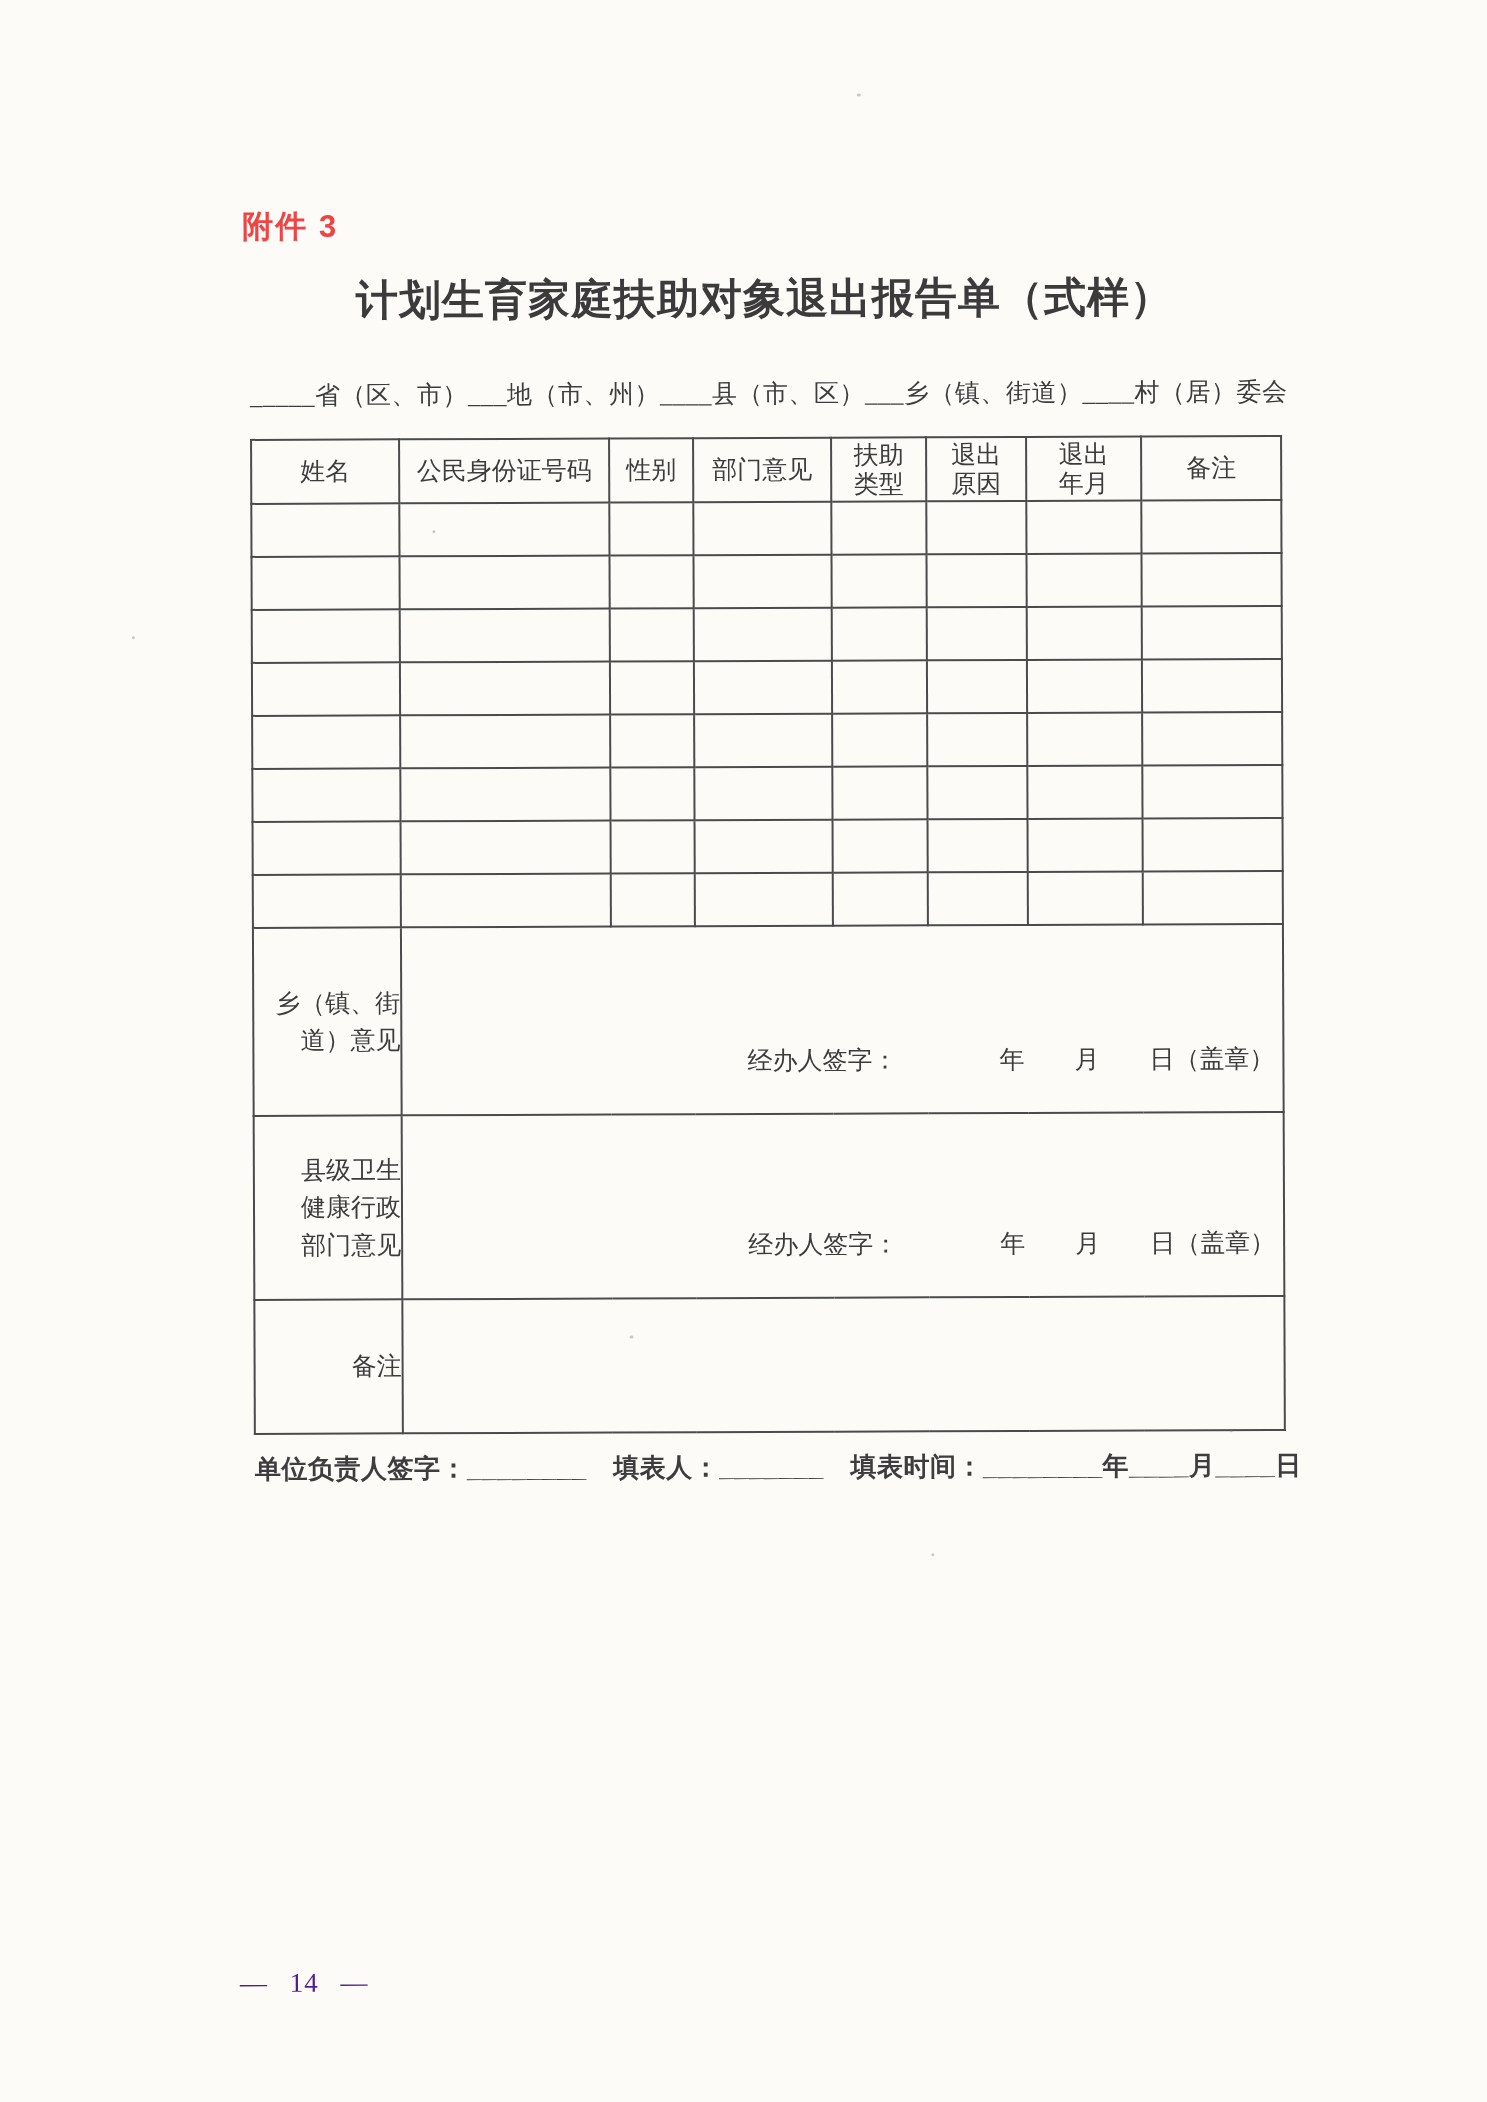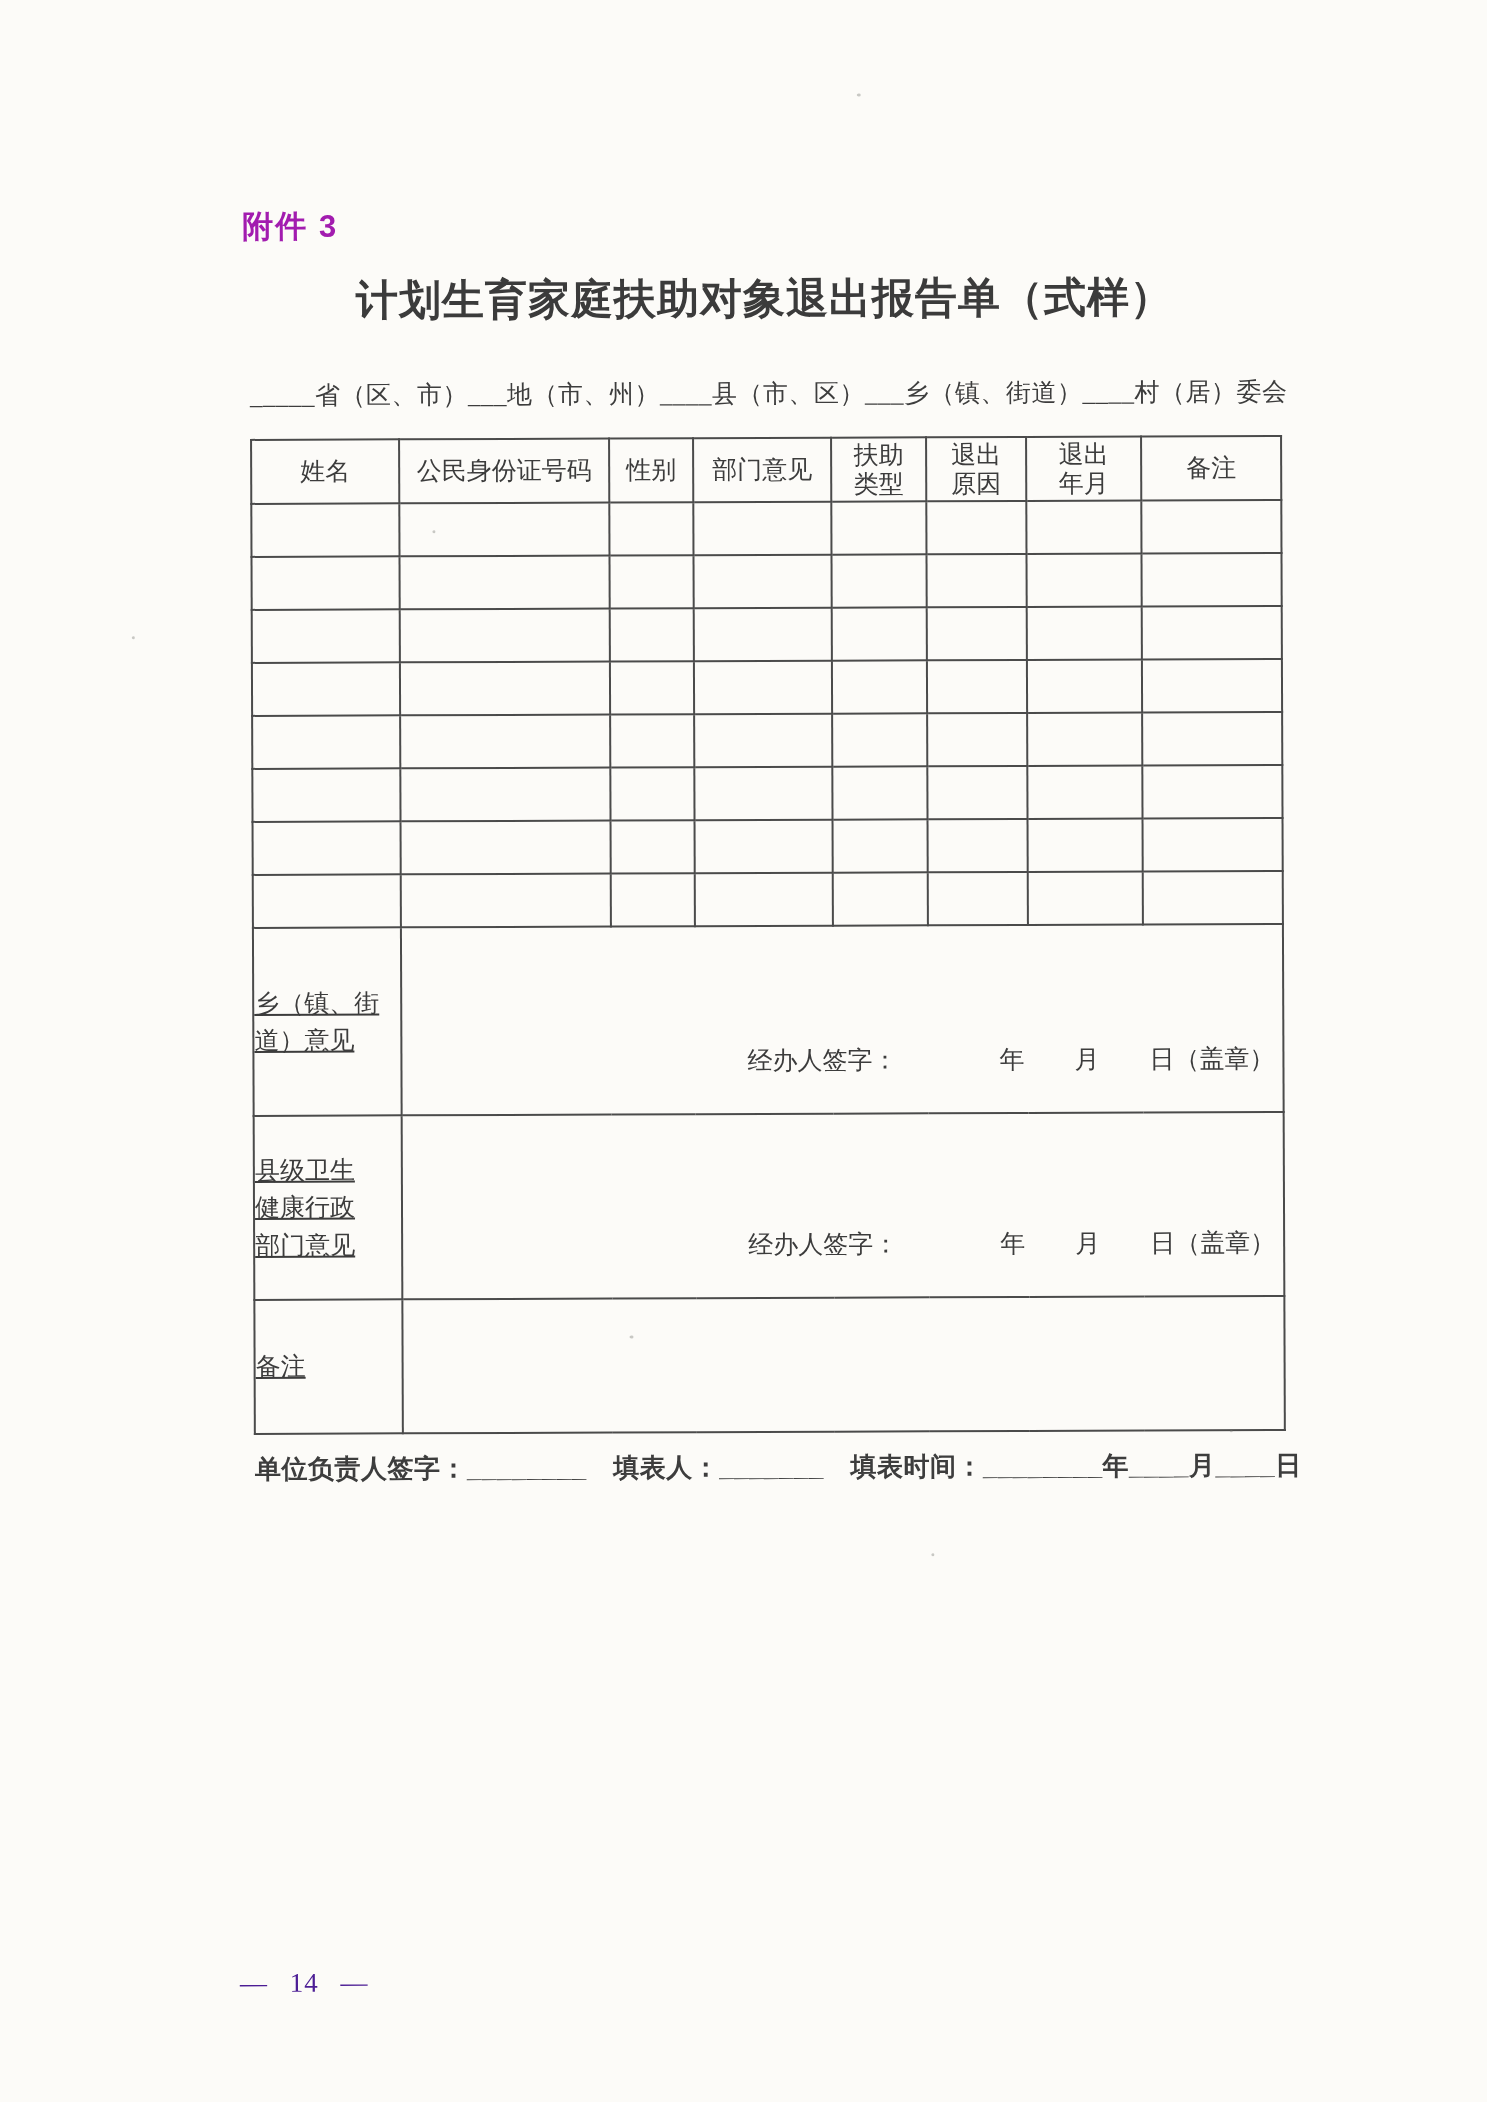--- a/index.html
+++ b/index.html
@@ -22,21 +22,21 @@
     transform: rotate(-0.22deg);
     transform-origin: 50% 45%;
   }
   .attachment-label {
     position: absolute;
     left: 245px;
     top: 204px;
     font-family: "Liberation Sans", "DejaVu Sans", sans-serif;
     font-weight: 600;
     font-size: 31px;
-    color: #a21caf;
+    color: #ef4444;
     letter-spacing: 2px;
   }
   .page-title {
     position: absolute;
     left: 252px;
     top: 271px;
     width: 1030px;
     text-align: center;
     font-size: 42px;
     font-weight: bold;
@@ -73,25 +73,24 @@
     height: 62px;
     font-weight: normal;
     text-align: center;
     vertical-align: middle;
     line-height: 1.18;
   }
   .report-table td.data-cell {
     height: 51px;
   }
   .report-table td.section-label {
-    text-align: left;
+    text-align: right;
     vertical-align: middle;
     line-height: 1.5;
     font-size: 25px;
-    text-decoration: underline;
   }
   .report-table td.section-content {
     position: relative;
     vertical-align: bottom;
   }
   .sign-line {
     position: absolute;
     left: 345px;
     right: 8px;
     bottom: 36px;

